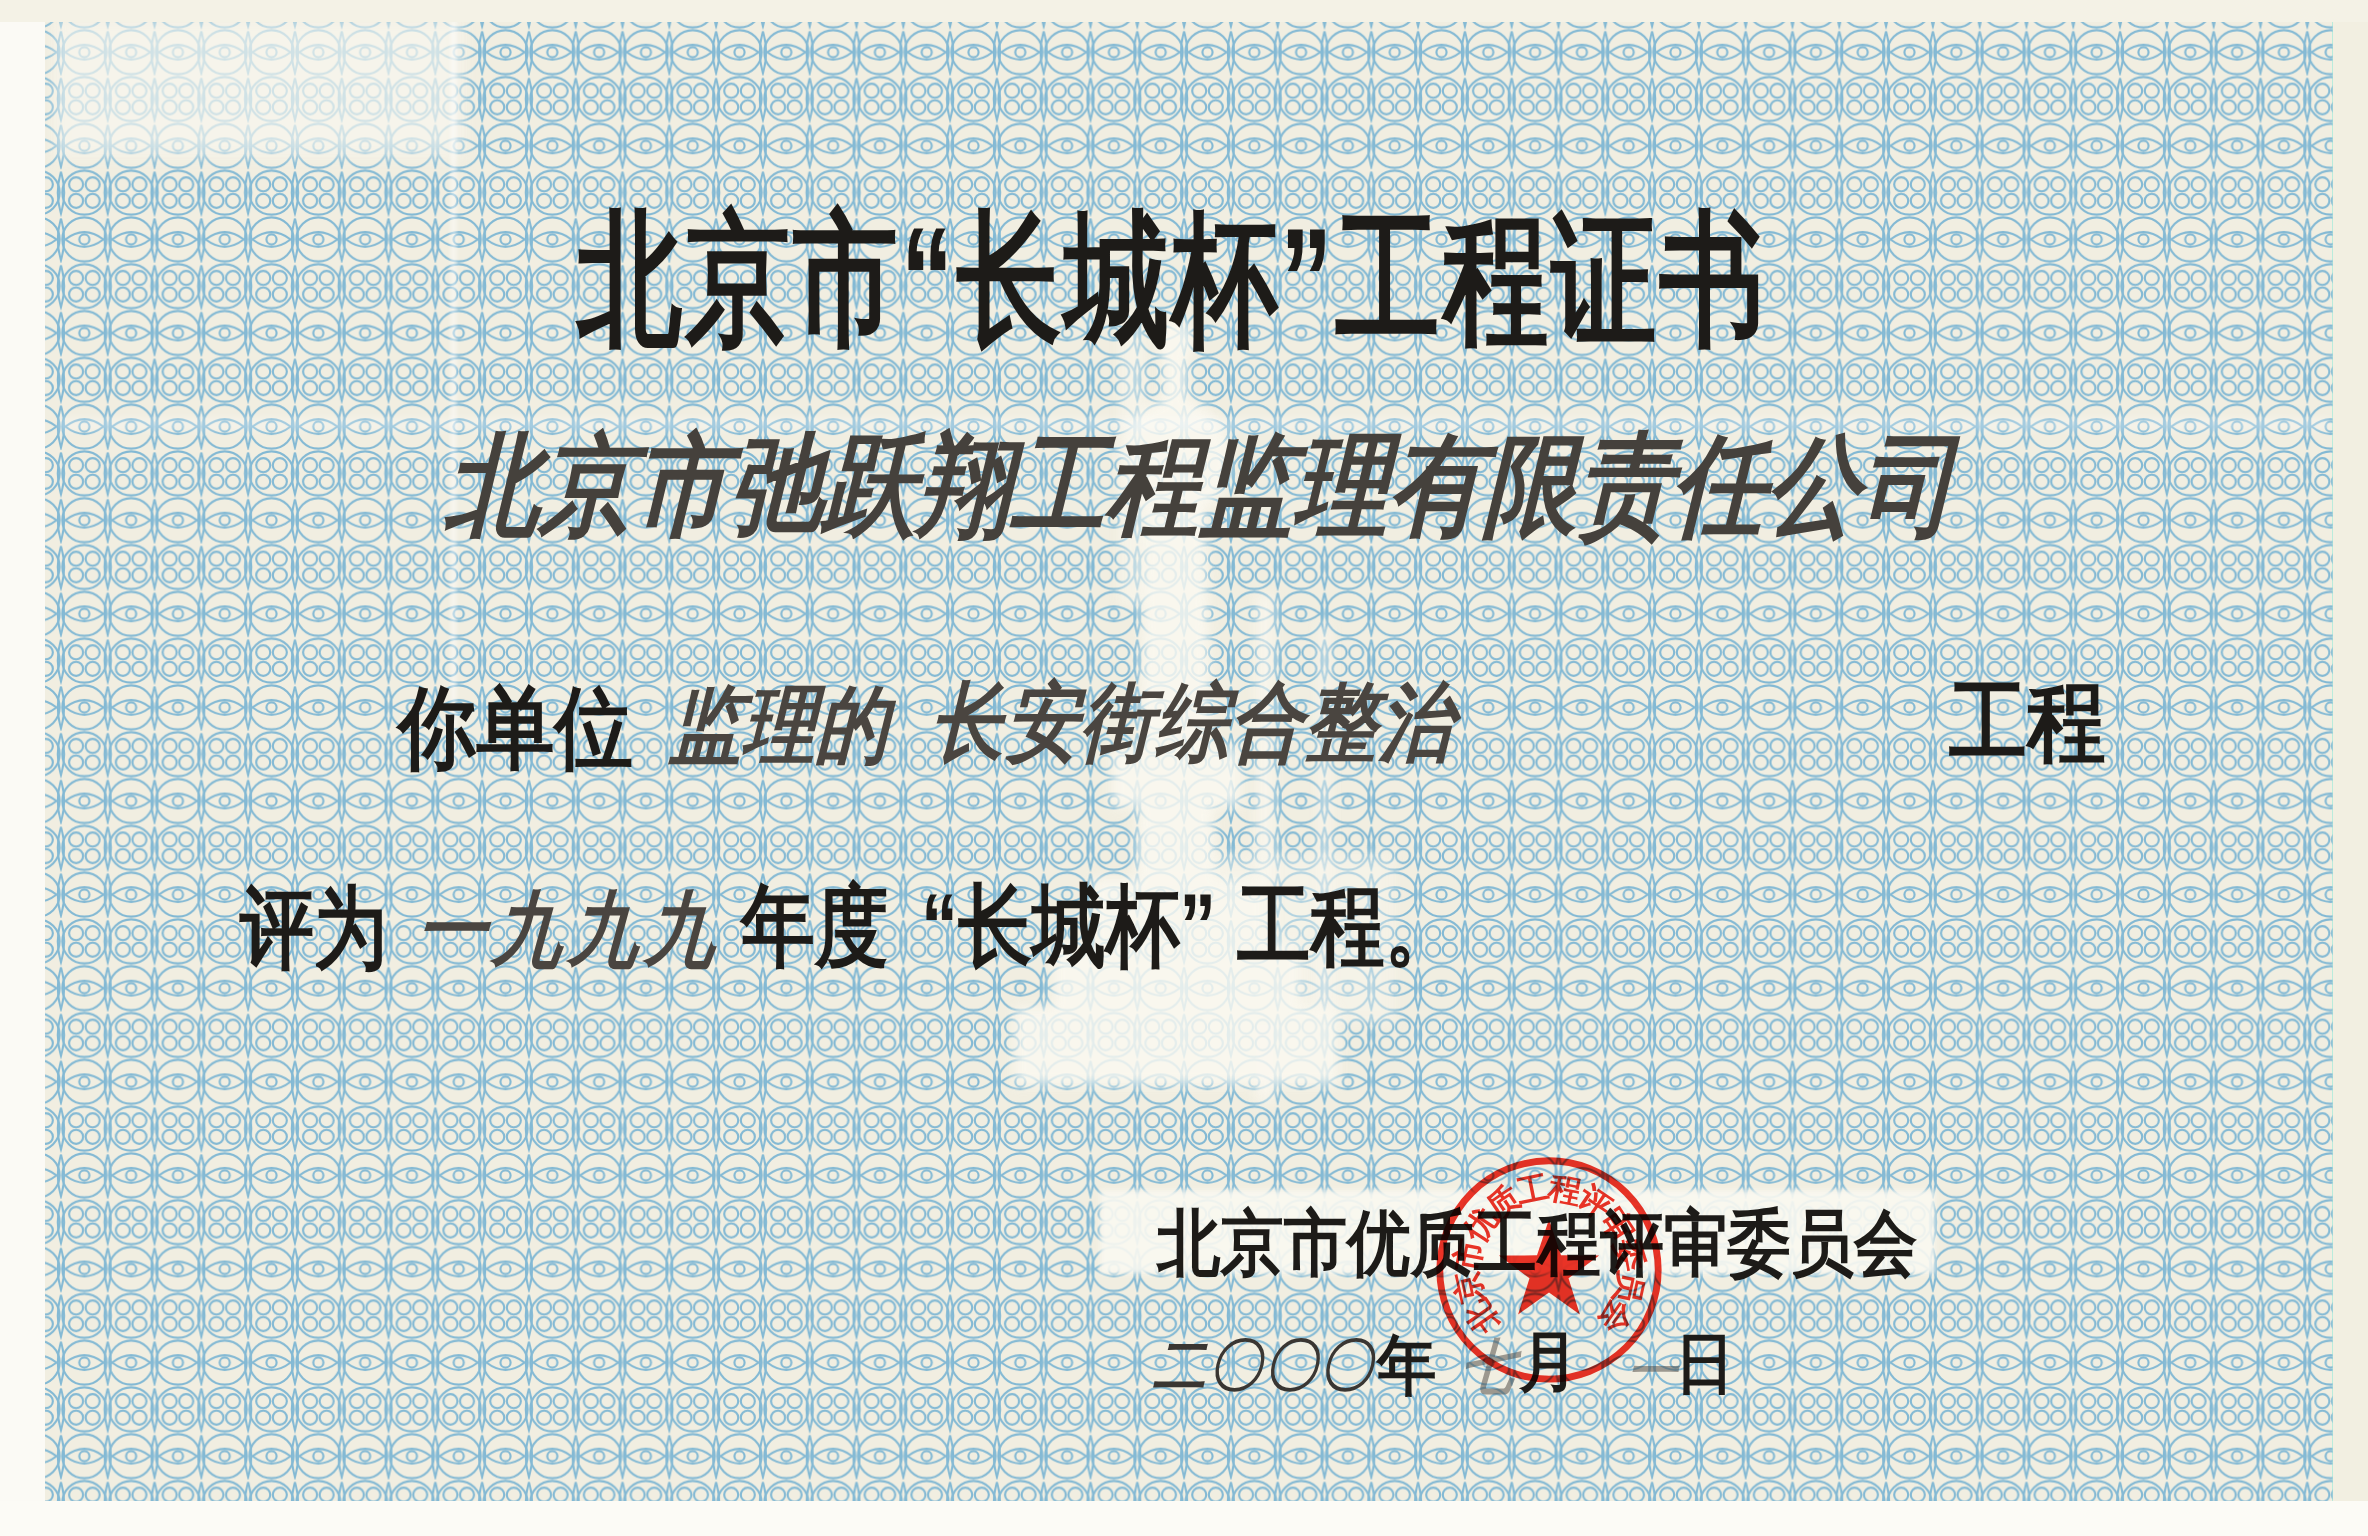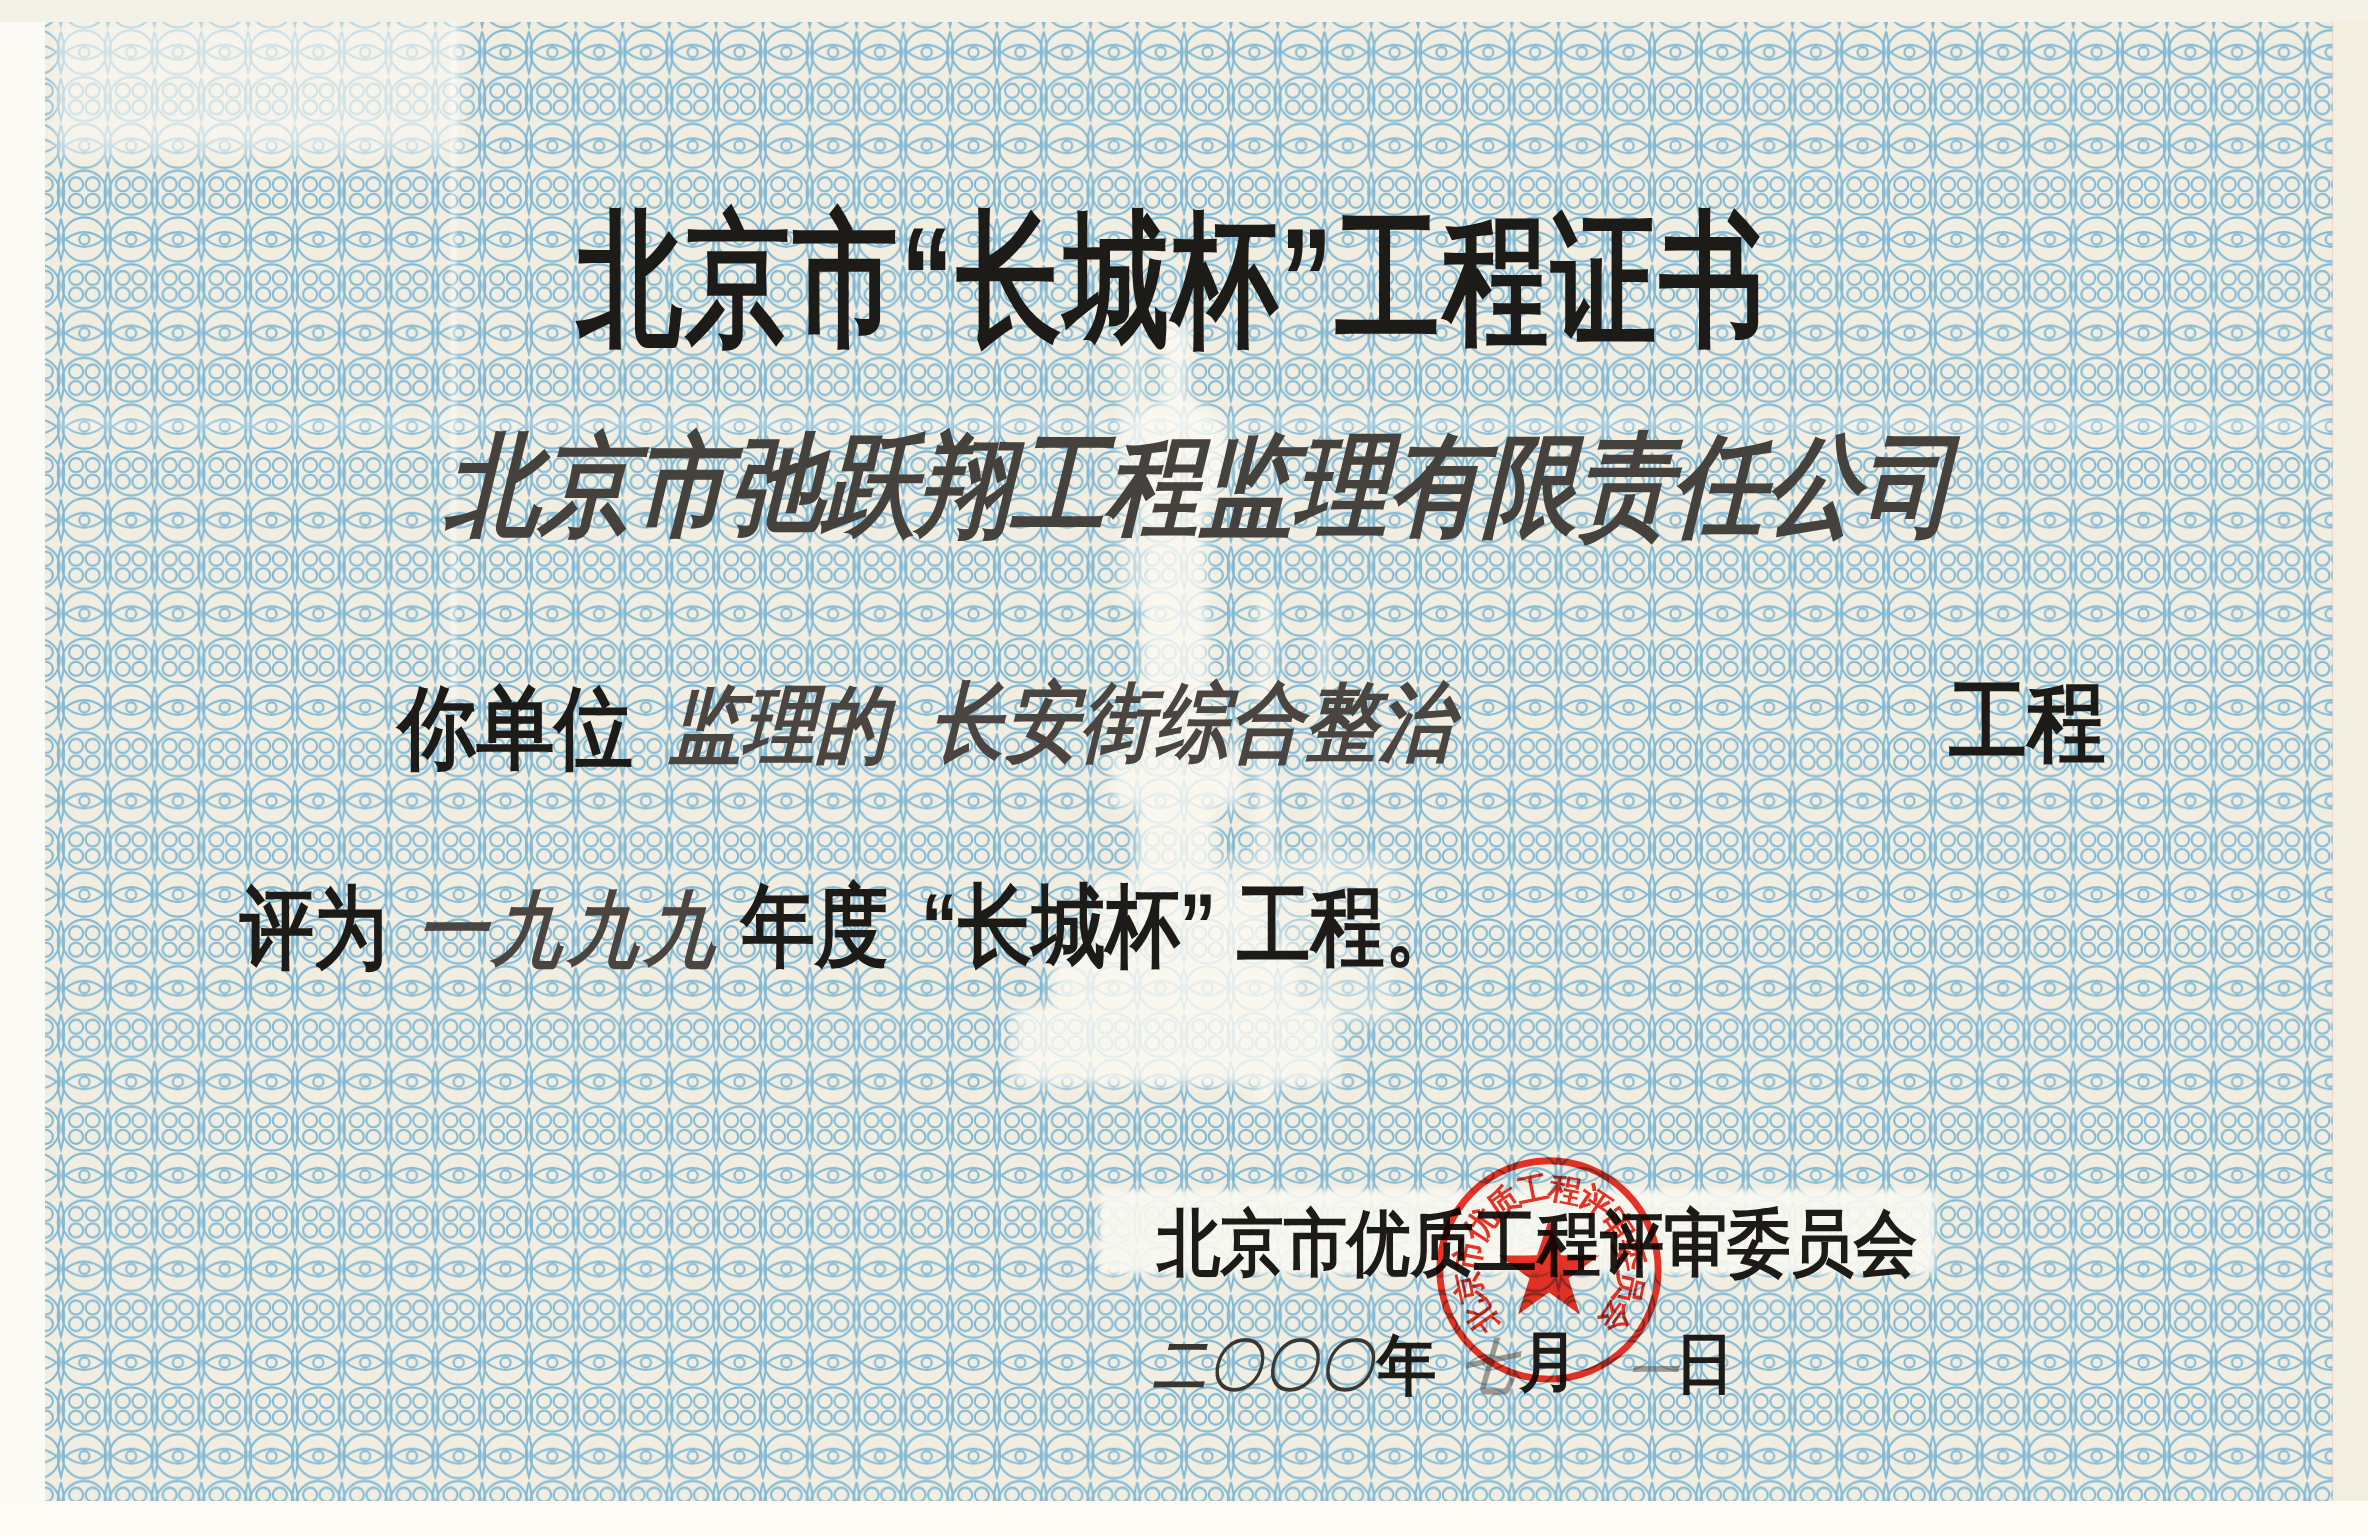--- a/index.html
+++ b/index.html
@@ -1,16 +1,16 @@
 <!DOCTYPE html>
 <html><head>
 <meta charset="utf-8">
 <style>
   html,body{margin:0;padding:0;overflow:hidden;background:#f6f4ea;}
-  .page{position:relative;width:2369px;height:1537px;background:#fca5a5;
+  .page{position:relative;width:2369px;height:1537px;background:#5eead4;
         font-family:"Liberation Sans",sans-serif;border-radius:12px;}
   .abs{position:absolute;}
   
   .margin-left{left:0;top:0;width:45px;height:1537px;background:#fbfaf5;}
   .margin-right{right:0;top:0;width:36px;height:1537px;background:#f2efe1;}
   .margin-top{left:0;top:0;width:2369px;height:22.4px;background:#f4f2e6;}
   .margin-bottom{left:0;top:1501px;width:2369px;height:36px;background:#fcfbf6;}
   .fade{background:rgba(249,247,240,.65);filter:blur(7.8px);}
   .crease-v{background:rgba(255,255,255,.55);filter:blur(2px);}
   .band{background:rgba(250,248,241,.9);filter:blur(2.9px);}

